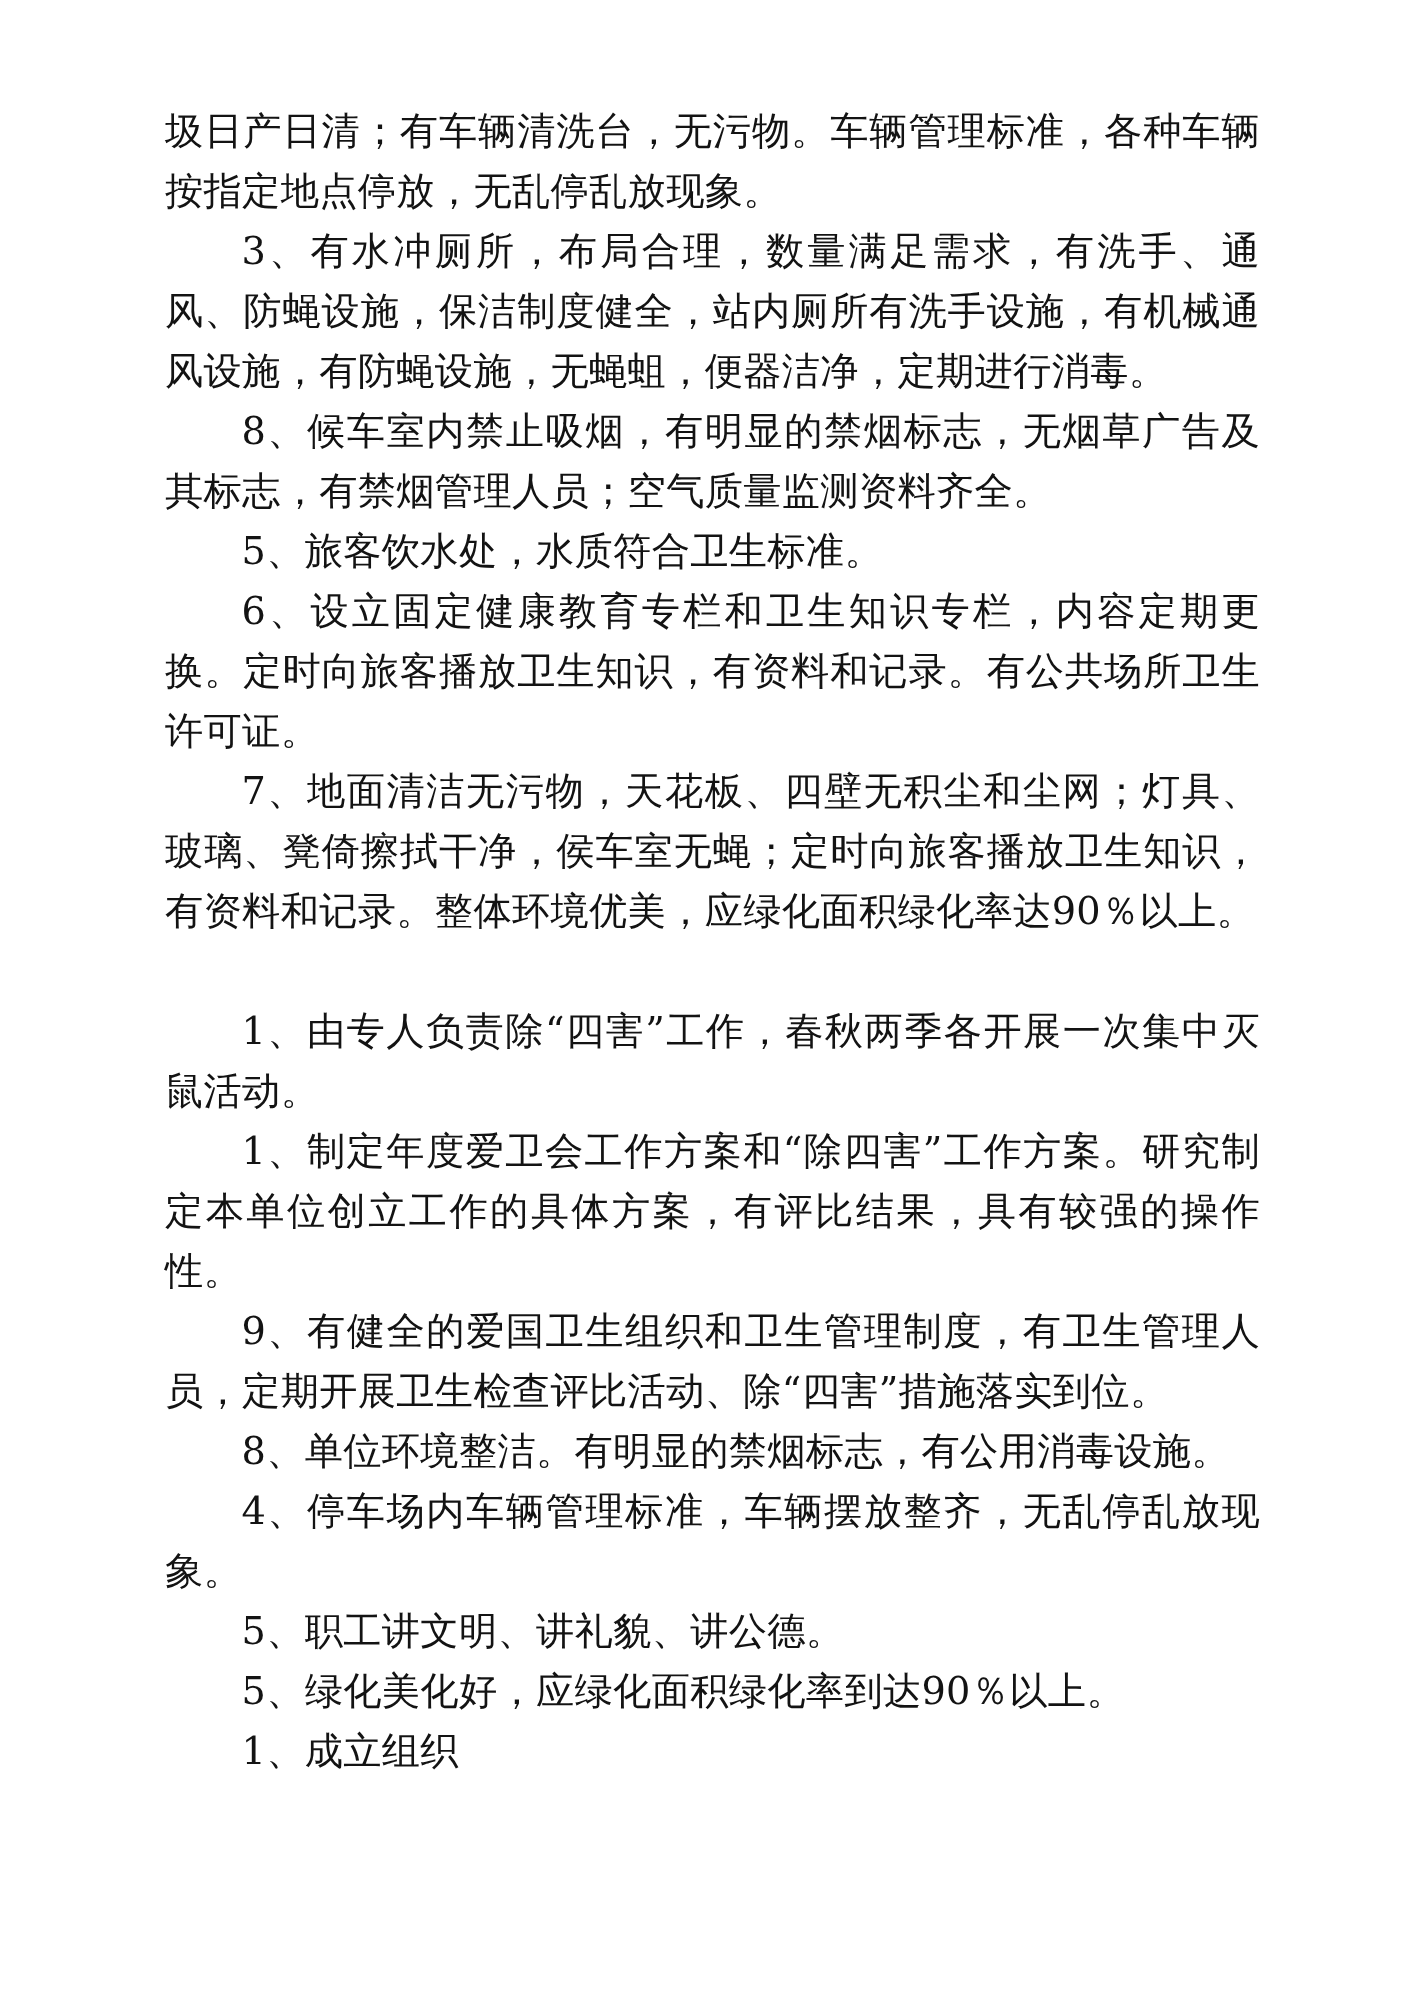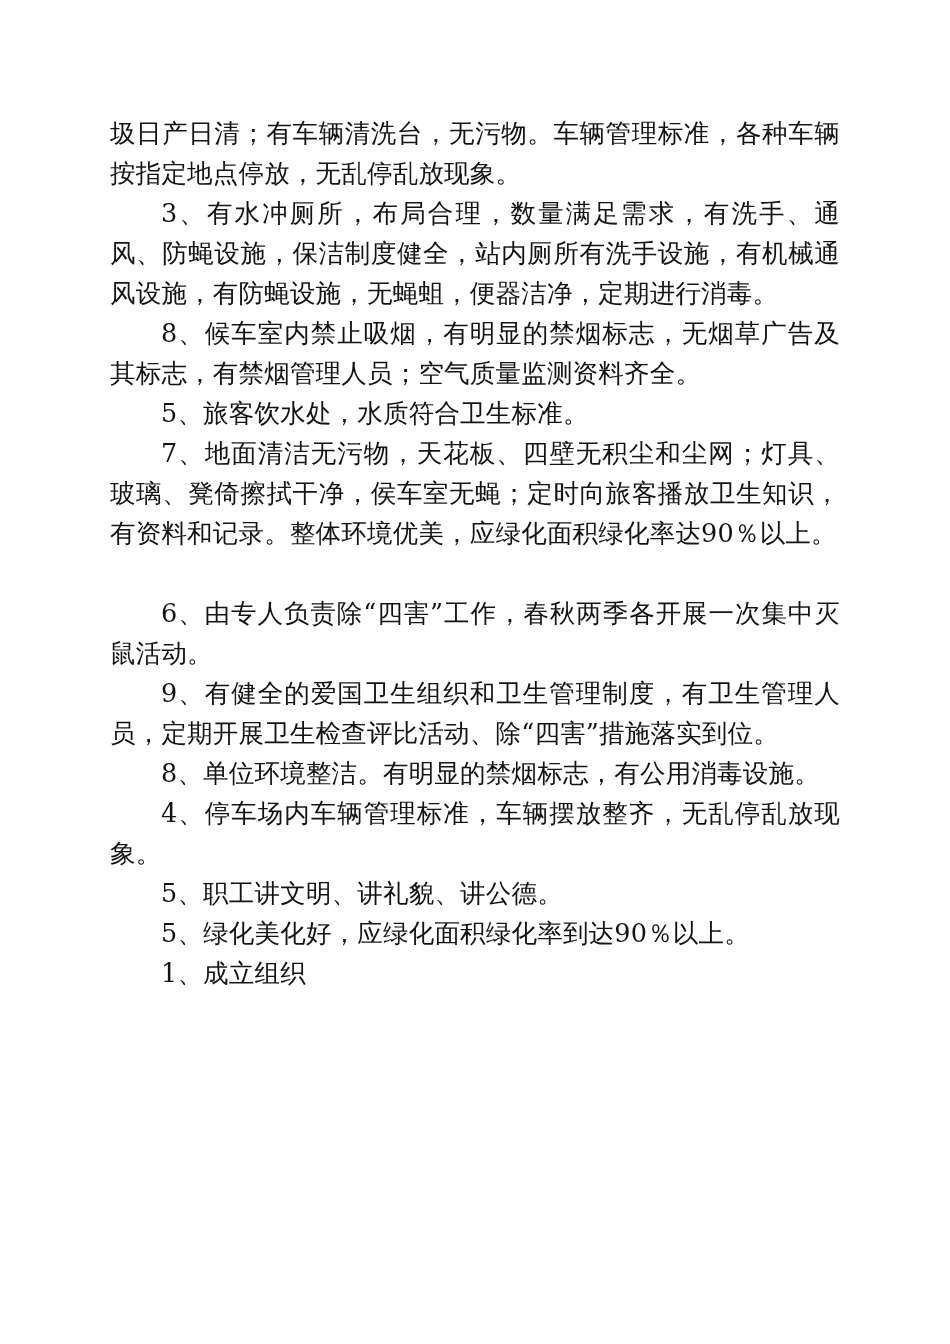--- a/index.html
+++ b/index.html
@@ -12,21 +12,21 @@
     height: 1344px;
     font-family: "DejaVu Serif", "Liberation Serif", serif;
     color: #111111;
     overflow: hidden;
   }
   .page {
     position: relative;
     width: 950px;
     height: 1344px;
     box-sizing: border-box;
-    padding: 113px 110px 60px 110px;
+    padding: 68px 110px 60px 110px;
     background: #ffffff;
   }
   .doc-body {
     font-size: 25.5px;
     line-height: 40px;
     letter-spacing: 0.2px;
     text-align: justify;
     text-justify: inter-ideograph;
     color: #131313;
   }
@@ -45,23 +45,25 @@
 </head>
 <body>
 
 <div class="page">
   <div class="doc-body">
 
     <p class="para no-indent">圾日产日清；有车辆清洗台，无污物。车辆管理标准，各种车辆按指定地点停放，无乱停乱放现象。</p>
     <p class="para">3、有水冲厕所，布局合理，数量满足需求，有洗手、通风、防蝇设施，保洁制度健全，站内厕所有洗手设施，有机械通风设施，有防蝇设施，无蝇蛆，便器洁净，定期进行消毒。</p>
     <p class="para">8、候车室内禁止吸烟，有明显的禁烟标志，无烟草广告及其标志，有禁烟管理人员；空气质量监测资料齐全。</p>
     <p class="para">5、旅客饮水处，水质符合卫生标准。</p>
+    <p class="para">6、设立固定健康教育专栏和卫生知识专栏，内容定期更换。定时向旅客播放卫生知识，有资料和记录。有公共场所卫生许可证。</p>
     <p class="para">7、地面清洁无污物，天花板、四壁无积尘和尘网；灯具、玻璃、凳倚擦拭干净，侯车室无蝇；定时向旅客播放卫生知识，有资料和记录。整体环境优美，应绿化面积绿化率达90％以上。</p>
     <div class="spacer"></div>
-    <p class="para">6、由专人负责除“四害”工作，春秋两季各开展一次集中灭鼠活动。</p>
+    <p class="para">1、由专人负责除“四害”工作，春秋两季各开展一次集中灭鼠活动。</p>
+    <p class="para">1、制定年度爱卫会工作方案和“除四害”工作方案。研究制定本单位创立工作的具体方案，有评比结果，具有较强的操作性。</p>
     <p class="para">9、有健全的爱国卫生组织和卫生管理制度，有卫生管理人员，定期开展卫生检查评比活动、除“四害”措施落实到位。</p>
     <p class="para">8、单位环境整洁。有明显的禁烟标志，有公用消毒设施。</p>
     <p class="para">4、停车场内车辆管理标准，车辆摆放整齐，无乱停乱放现象。</p>
     <p class="para">5、职工讲文明、讲礼貌、讲公德。</p>
     <p class="para">5、绿化美化好，应绿化面积绿化率到达90％以上。</p>
     <p class="para">1、成立组织</p>
 
   </div>
 </div>
 

